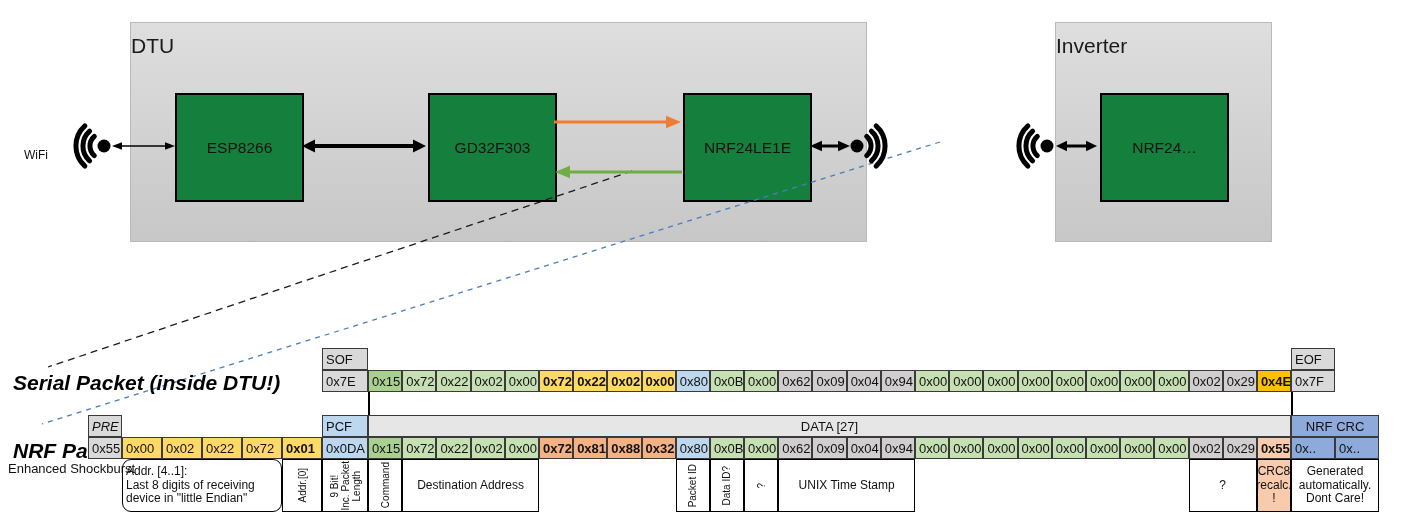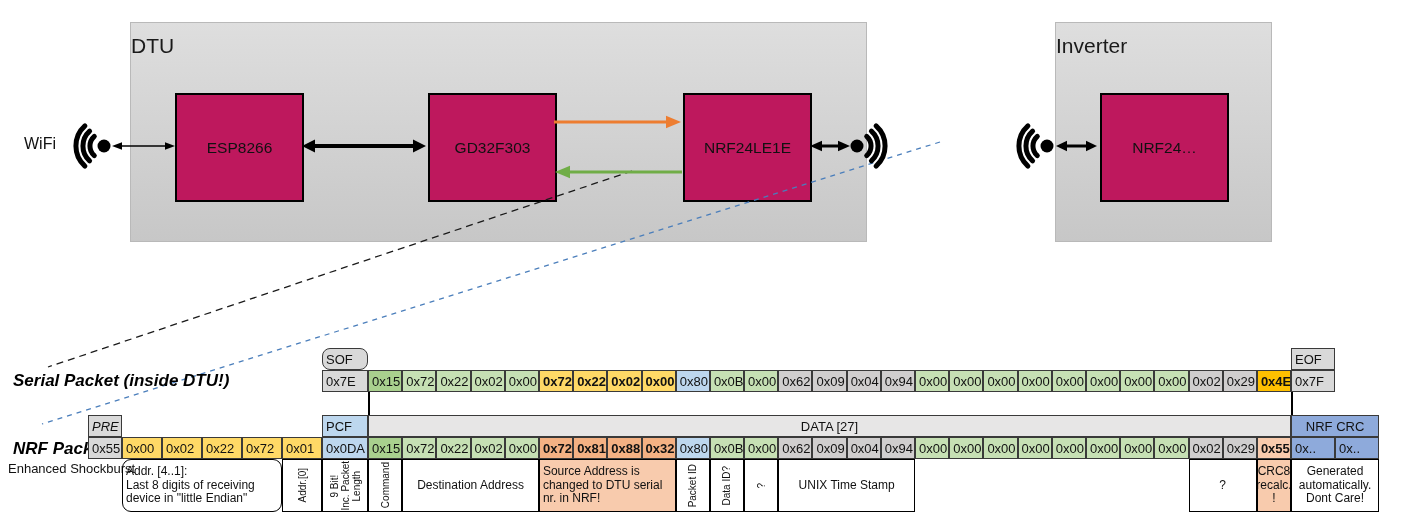--- a/index.html
+++ b/index.html
@@ -1,23 +1,23 @@
 <!DOCTYPE html>
 <html><head>
 <meta charset="utf-8">
 <style>
   html,body{margin:0;padding:0}
   body{width:1406px;height:523px;position:relative;background:#fff;
        font-family:"Liberation Sans",sans-serif;overflow:hidden;color:#111}
   .gray-panel{position:absolute;background:linear-gradient(180deg,#dedede 0%,#c7c7c7 100%);
               border:1px solid #b9b9b9}
   .panel-title{font-size:21px;color:#1a1a1a;text-align:left;margin-top:11px}
-  .chip{position:absolute;width:125px;height:105px;background:#be185d;border:2.2px solid #000;
+  .chip{position:absolute;width:125px;height:105px;background:#15803d;border:2.2px solid #000;
         display:flex;align-items:center;justify-content:center;font-size:15.5px}
-  .wifi-label{position:absolute;left:24px;top:135px;font-size:16px}
+  .wifi-label{position:absolute;left:24px;top:148px;font-size:12px}
   svg.overlay{position:absolute;left:0;top:0;pointer-events:none}
 
   #packet-grid{position:absolute;left:88px;top:348px;display:grid;
     grid-template-columns:34px repeat(5,40px) 46px repeat(27,34.2px) 44px 44px;
     grid-template-rows:22px 22px 23px 22px 22px 53px}
   .cell{border:1px solid #3a3a3a;display:flex;align-items:center;padding-left:3px;
         font-size:13px;background:#fff;overflow:hidden;white-space:nowrap}
   .ctr{justify-content:center;padding-left:0}
   .c-hd{background:#d9d9d9}.c-dhd{background:#e7e6e6}
   .c-gd{background:#a9d08e}.c-g{background:#c6e0b4}
@@ -25,21 +25,21 @@
   .c-b{background:#bdd7ee}.c-gr{background:#d0cece}
   .c-sb{background:#f4b183;font-weight:bold}.c-slb{background:#f8cbad;font-weight:bold}
   .c-y{background:#ffd966}.c-crc{background:#8eaadb}
   .conn{border-left:2px solid #000}
   .ann{border:1.5px solid #000;display:flex;align-items:center;justify-content:center;
        text-align:center;font-size:12px;line-height:1.15;white-space:pre-line;overflow:hidden}
   .ann.left{justify-content:flex-start;text-align:left;padding-left:3px}
   .ann.bg-salmon{background:#f8cbad}
   .vtext{writing-mode:vertical-rl;transform:rotate(180deg);font-size:10px;line-height:1.1;
          white-space:pre-line;text-align:center}
-  .pkt-label{position:absolute;font-weight:bold;font-style:italic;font-size:17px;color:#000}
+  .pkt-label{position:absolute;font-weight:bold;font-style:italic;font-size:21px;color:#000}
   .sub-label{position:absolute;font-size:13px;color:#111}
 </style>
 </head>
 <body>
 
 <div class="gray-panel" style="left:130px;top:22px;width:735px;height:218px">
   <div class="panel-title">DTU</div>
 </div>
 <div class="gray-panel" style="left:1055px;top:22px;width:215px;height:218px">
   <div class="panel-title">Inverter</div>
@@ -119,21 +119,21 @@
     <polygon points="1056,146 1067,140.8 1067,151.2" fill="#000"></polygon>
     <polygon points="1097,146 1086,140.8 1086,151.2" fill="#000"></polygon>
   </g>
 </svg>
 
 <div class="pkt-label" style="left:13px;top:371px">Serial Packet (inside DTU!)</div>
 <div class="pkt-label" style="left:13px;top:439px">NRF Packet</div>
 <div class="sub-label" style="left:8px;top:461px">Enhanced Shockburst</div>
 
 <div id="packet-grid">
-    <div class="cell c-hd" style="grid-area: 1 / 7 / auto / 8; border-radius: 8px;">SOF</div>
+    <div class="cell c-hd" style="grid-area: 1 / 7 / auto / 8;">SOF</div>
     <div class="cell c-hd" style="grid-area: 1 / 35 / auto / 36;">EOF</div>
     <div class="cell c-hd" style="grid-area: 2 / 7 / auto / 8;">0x7E</div>
     <div class="cell c-gd" style="grid-area: 2 / 8 / auto / 9;">0x15</div>
     <div class="cell c-g" style="grid-area: 2 / 9 / auto / 10;">0x72</div>
     <div class="cell c-g" style="grid-area: 2 / 10 / auto / 11;">0x22</div>
     <div class="cell c-g" style="grid-area: 2 / 11 / auto / 12;">0x02</div>
     <div class="cell c-g" style="grid-area: 2 / 12 / auto / 13;">0x00</div>
     <div class="cell c-yb" style="grid-area: 2 / 13 / auto / 14;">0x72</div>
     <div class="cell c-yb" style="grid-area: 2 / 14 / auto / 15;">0x22</div>
     <div class="cell c-yb" style="grid-area: 2 / 15 / auto / 16;">0x02</div>
@@ -161,21 +161,21 @@
     <div class="conn" style="grid-area: 3 / 35 / auto / 36;"></div>
     <div class="cell c-hd" style="grid-area: 4 / 1 / auto / 2; font-style: italic;">PRE</div>
     <div class="cell c-b" style="grid-area: 4 / 7 / auto / 8;">PCF</div>
     <div class="cell c-dhd ctr" style="grid-area: 4 / 8 / auto / 35;">DATA [27]</div>
     <div class="cell c-crc ctr" style="grid-area: 4 / 35 / auto / 37;">NRF CRC</div>
     <div class="cell c-hd" style="grid-area: 5 / 1 / auto / 2;">0x55</div>
     <div class="cell c-y" style="grid-area: 5 / 2 / auto / 3;">0x00</div>
     <div class="cell c-y" style="grid-area: 5 / 3 / auto / 4;">0x02</div>
     <div class="cell c-y" style="grid-area: 5 / 4 / auto / 5;">0x22</div>
     <div class="cell c-y" style="grid-area: 5 / 5 / auto / 6;">0x72</div>
-    <div class="cell c-y" style="grid-area: 5 / 6 / auto / 7;">0x01</div>
+    <div class="cell c-y" style="grid-area: 5 / 6 / auto / 7; font-weight: bold;">0x01</div>
     <div class="cell c-b" style="grid-area: 5 / 7 / auto / 8;">0x0DA</div>
     <div class="cell c-gd" style="grid-area: 5 / 8 / auto / 9;">0x15</div>
     <div class="cell c-g" style="grid-area: 5 / 9 / auto / 10;">0x72</div>
     <div class="cell c-g" style="grid-area: 5 / 10 / auto / 11;">0x22</div>
     <div class="cell c-g" style="grid-area: 5 / 11 / auto / 12;">0x02</div>
     <div class="cell c-g" style="grid-area: 5 / 12 / auto / 13;">0x00</div>
     <div class="cell c-sb" style="grid-area: 5 / 13 / auto / 14;">0x72</div>
     <div class="cell c-sb" style="grid-area: 5 / 14 / auto / 15;">0x81</div>
     <div class="cell c-sb" style="grid-area: 5 / 15 / auto / 16;">0x88</div>
     <div class="cell c-sb" style="grid-area: 5 / 16 / auto / 17;">0x32</div>
@@ -201,23 +201,20 @@
     <div class="cell c-crc" style="grid-area: 5 / 36 / auto / 37;">0x..</div>
     <div class="ann left" style="grid-area: 6 / 2 / auto / 6; border-radius: 9px;">Addr. [4..1]:
 Last 8 digits of receiving
 device in "little Endian"</div>
     <div class="ann" style="grid-area: 6 / 6 / auto / 7;"><span class="vtext">Addr.[0]</span></div>
     <div class="ann" style="grid-area: 6 / 7 / auto / 8;"><span class="vtext">9 Bit!
 Inc. Packet
 Length</span></div>
     <div class="ann" style="grid-area: 6 / 8 / auto / 9;"><span class="vtext">Command</span></div>
     <div class="ann" style="grid-area: 6 / 9 / auto / 13;">Destination Address</div>
-    <div class="ann left bg-salmon" style="grid-area: 6 / 13 / auto / 17;">Source Address is
-changed to DTU serial
-nr. in NRF!</div>
     <div class="ann" style="grid-area: 6 / 17 / auto / 18;"><span class="vtext">Packet ID</span></div>
     <div class="ann" style="grid-area: 6 / 18 / auto / 19;"><span class="vtext">Data ID?</span></div>
     <div class="ann" style="grid-area: 6 / 19 / auto / 20;"><span class="vtext">?</span></div>
     <div class="ann" style="grid-area: 6 / 20 / auto / 24;">UNIX Time Stamp</div>
     <div class="ann" style="grid-area: 6 / 32 / auto / 34;">?</div>
     <div class="ann bg-salmon" style="grid-area: 6 / 34 / auto / 35;">CRC8
 recalc.
 !</div>
     <div class="ann" style="grid-area: 6 / 35 / auto / 37;">Generated
 automatically.

